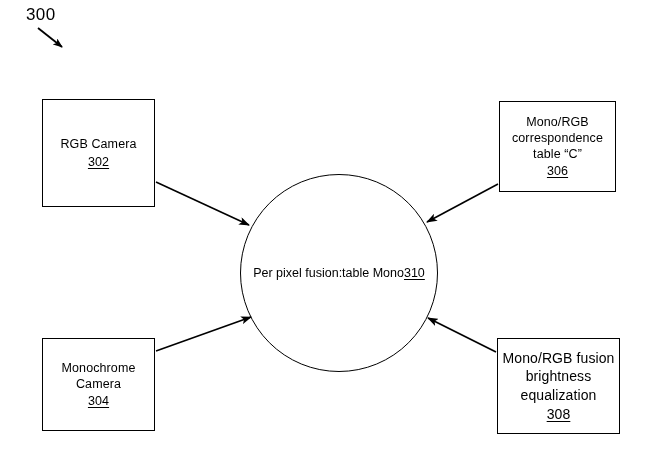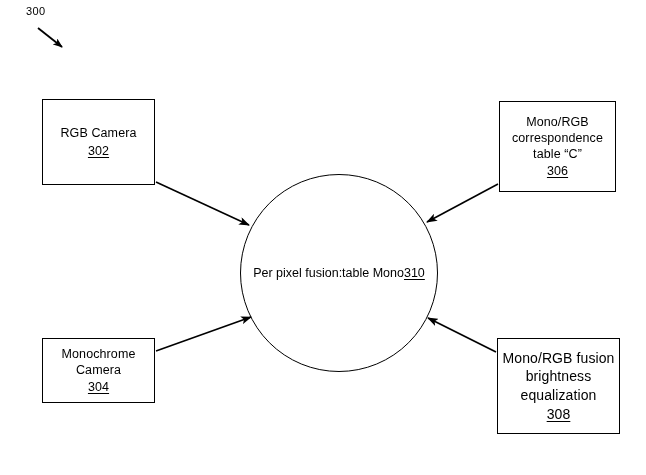--- a/index.html
+++ b/index.html
@@ -58,21 +58,21 @@
     white-space: nowrap;
   }
   .ref-num {
     display: block;
     text-decoration: underline;
     text-underline-offset: 1.5px;
     margin-top: 1px;
   }
   .fig-label {
     position: absolute;
-    font-size: 11px;
+    font-size: 17px;
     letter-spacing: 0.4px;
   }
 </style>
 </head>
 <body>
 
 <div id="figure-root">
 
   <svg id="figure-svg" viewBox="0 0 646 475">
     <defs>
@@ -90,26 +90,26 @@
 
     <line x1="498" y1="184" x2="427" y2="222" stroke="#000000" stroke-width="1.6" marker-end="url(#arrowhead)"></line>
 
     <line x1="156" y1="351" x2="251" y2="317" stroke="#000000" stroke-width="1.6" marker-end="url(#arrowhead)"></line>
 
     <line x1="496" y1="352" x2="428" y2="318" stroke="#000000" stroke-width="1.6" marker-end="url(#arrowhead)"></line>
   </svg>
 
   <div class="fig-label" style="left:26px; top:5px;">300</div>
 
-  <div class="node-box" style="left:42px; top:99px; width:113px; height:86px;">
+  <div class="node-box" style="left:42px; top:99px; width:113px; height:108px;">
     <span class="node-line">RGB Camera</span>
     <span class="ref-num">302</span>
   </div>
 
-  <div class="node-box" style="left:42px; top:338px; width:113px; height:65px;">
+  <div class="node-box" style="left:42px; top:338px; width:113px; height:93px;">
     <span class="node-line">Monochrome</span>
     <span class="node-line">Camera</span>
     <span class="ref-num">304</span>
   </div>
 
   <div class="node-box" style="left:499px; top:101px; width:117px; height:91px;">
     <span class="node-line">Mono/RGB</span>
     <span class="node-line">correspondence</span>
     <span class="node-line">table “C”</span>
     <span class="ref-num">306</span>

